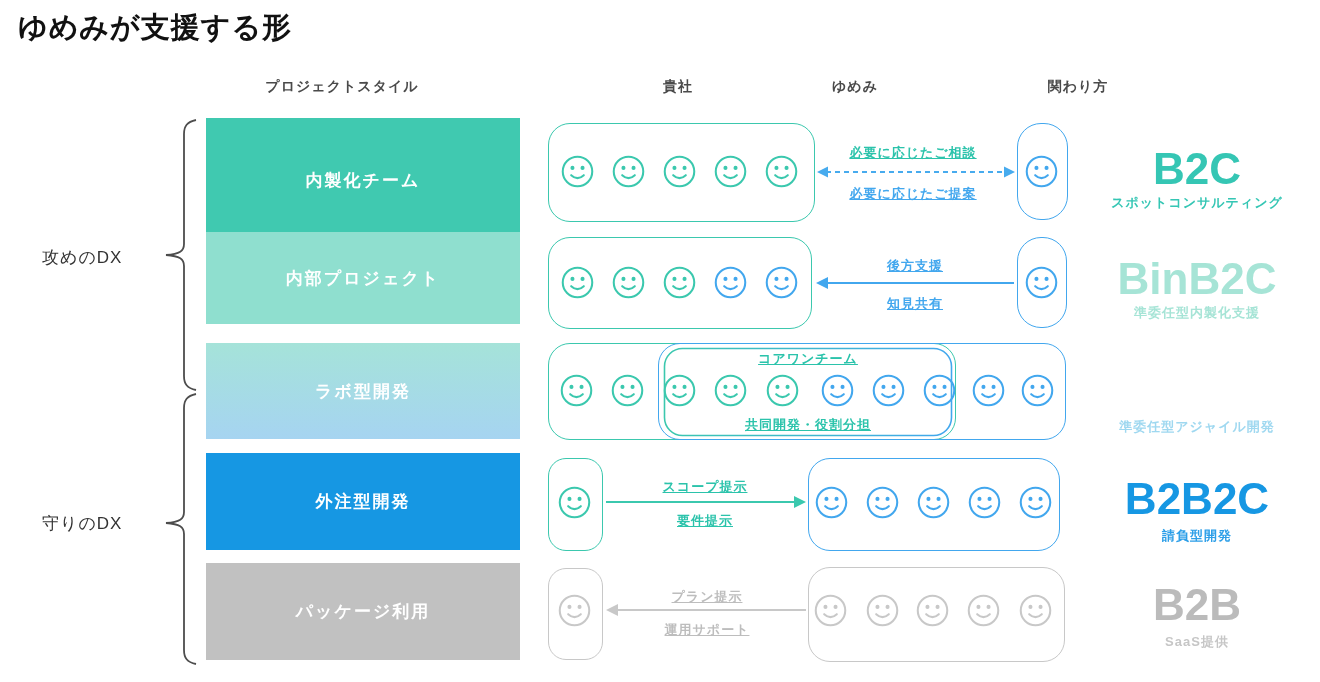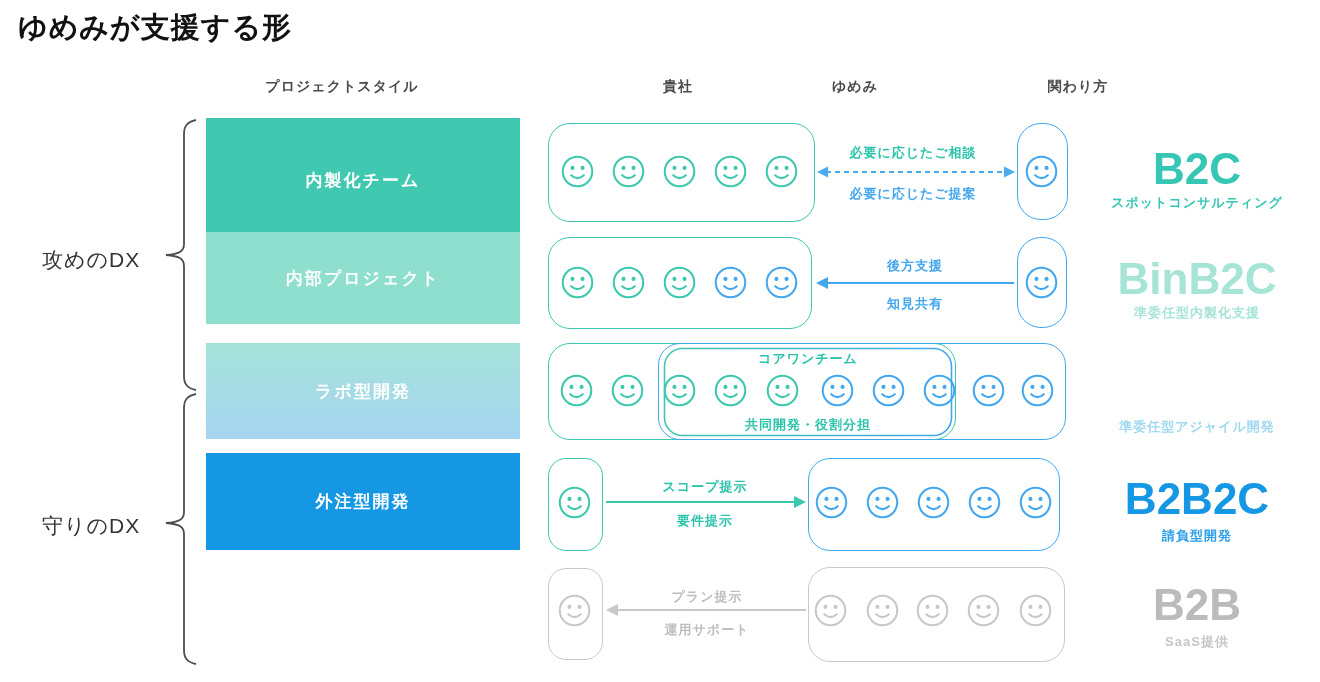--- a/index.html
+++ b/index.html
@@ -6,39 +6,39 @@
   #stage{
     position:relative;width:1320px;height:682px;background:#fff;overflow:hidden;
     font-family:"Liberation Sans","DejaVu Sans",sans-serif;
   }
   .abs{position:absolute;}
   .page-title{
     font-family:"Liberation Serif","DejaVu Serif",serif;
     font-size:29px;font-weight:700;color:#111;letter-spacing:1px;
   }
   .hdr{font-size:14px;font-weight:700;color:#4a4a4a;text-align:center;letter-spacing:1px;}
-  .dx-label{font-size:21px;font-weight:500;color:#333;letter-spacing:1px;}
+  .dx-label{font-size:17px;font-weight:500;color:#333;letter-spacing:1px;}
   .rowbox{
     left:206px;width:314px;display:flex;align-items:center;justify-content:center;
     color:#fff;font-weight:700;font-size:17px;letter-spacing:2px;
   }
   .bg-r1{background:#40C9B0;}
   .bg-r2{background:#8FDFCF;}
   .bg-r3{background:linear-gradient(180deg,#A5E3D9 0%,#A6D4F1 100%);}
   .bg-r4{background:#1697E3;}
   .bg-r5{background:#C1C1C1;}
   .pbox{border:1.5px solid;border-radius:22px;box-sizing:border-box;background:#fff0;}
   .b-teal{border-color:#3BC8AE;}
   .b-blue{border-color:#42A7EE;}
   .b-gray{border-color:#C8C8C8;}
   .teal{color:#3BC8AE;}
   .blue{color:#42A7EE;}
   .gray{color:#C8C8C8;}
   .smiley{width:33px;height:33px;display:inline-block;line-height:0;}
-  .flowlabel{font-size:13px;font-weight:700;text-align:center;width:160px;letter-spacing:1px;}
+  .flowlabel{font-size:13px;font-weight:700;text-align:center;width:160px;letter-spacing:1px;text-decoration:underline;}
   .t-teal{color:#2BC3AB;}
   .t-blue{color:#42A7EE;}
   .t-gray{color:#BDBDBD;}
   .eng{width:240px;text-align:center;font-weight:700;}
   .eng-code{font-size:44px;letter-spacing:0px;line-height:1;}
   .eng-sub{font-size:13px;letter-spacing:1px;}
   .c-r1{color:#35C6B4;}
   .c-r2{color:#A6E4D6;}
   .c-r3{color:#98D7E8;background:linear-gradient(90deg,#9BDFD6 0%,#8FCDF2 100%);
         -webkit-background-clip:text;-webkit-text-fill-color:transparent;}
@@ -66,20 +66,21 @@
 
   <svg class="abs" style="left:158px;top:114px;" width="44" height="556" viewBox="0 0 44 556">
     <path d="M 38 6 C 29 8 26 12 26 20 L 26 130 C 26 137 22 140 8 141 C 22 142 26 145 26 152 L 26 262 C 26 270 29 274 38 276" fill="none" stroke="#4d4d4d" stroke-width="1.8"></path>
     <path d="M 38 280 C 29 282 26 286 26 294 L 26 398 C 26 405 22 408 8 409 C 22 410 26 413 26 420 L 26 536 C 26 544 29 548 38 550" fill="none" stroke="#4d4d4d" stroke-width="1.8"></path>
   </svg>
 
   <div class="abs rowbox bg-r1" style="top:118px;height:124px;">内製化チーム</div>
   <div class="abs rowbox bg-r2" style="top:232px;height:92px;">内部プロジェクト</div>
   <div class="abs rowbox bg-r4" style="top:453px;height:97px;">外注型開発</div>
   <div class="abs rowbox bg-r3" style="top:343px;height:96px;">ラボ型開発</div>
+  <div class="abs rowbox bg-r5" style="top:563px;height:97px;">パッケージ利用</div>
 
   <div class="abs pbox b-teal" style="left:548px;top:123px;width:267px;height:99px;"></div>
   <span class="abs smiley teal" style="left:561px;top:155px;">
       <svg viewBox="0 0 34 34" width="33" height="33">
         <circle cx="17" cy="17" r="15.2" fill="none" stroke="currentColor" stroke-width="2.1"></circle>
         <circle cx="11.8" cy="13.3" r="2.1" fill="currentColor"></circle>
         <circle cx="22.2" cy="13.3" r="2.1" fill="currentColor"></circle>
         <path d="M10.5 20.8 Q17 26.8 23.5 20.8" fill="none" stroke="currentColor" stroke-width="2.1" stroke-linecap="round"></path>
       </svg>
     </span>

